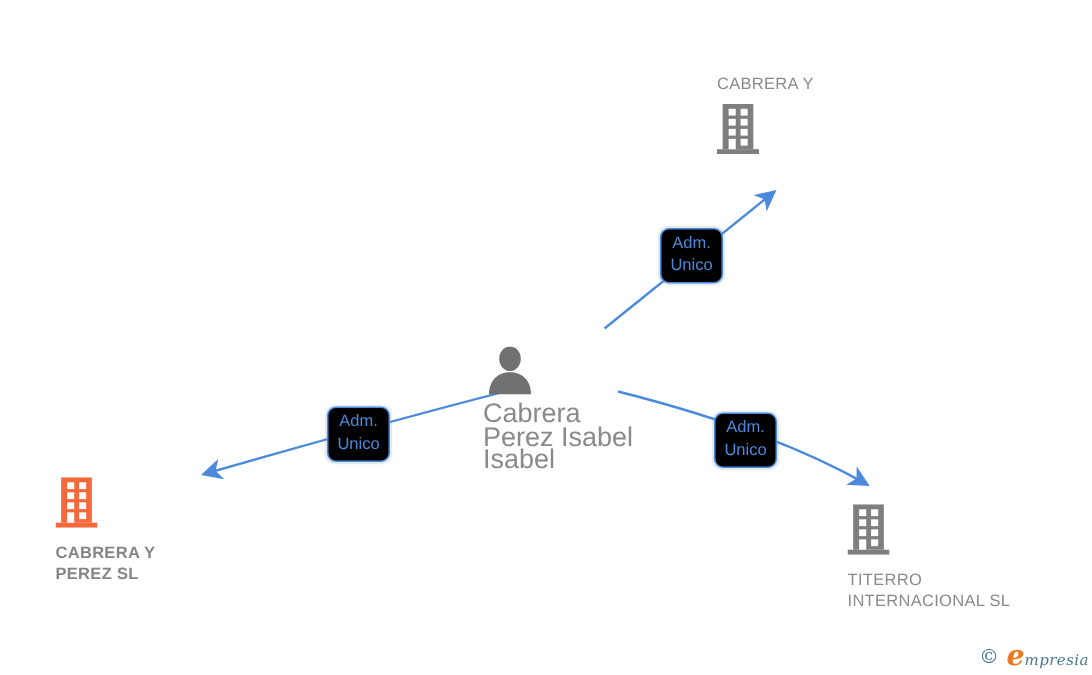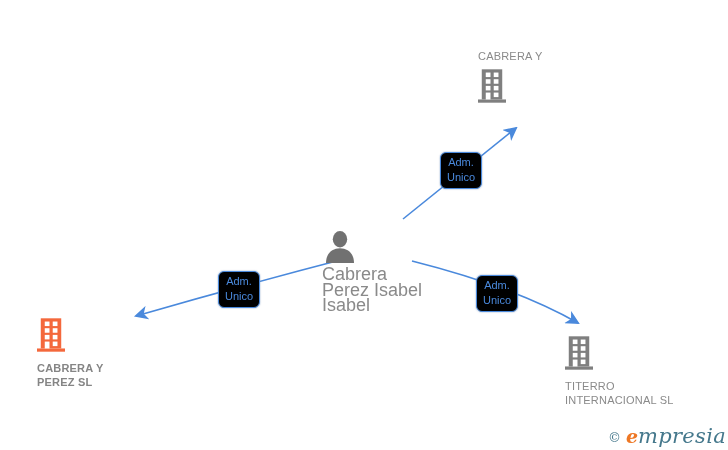--- a/index.html
+++ b/index.html
@@ -53,21 +53,21 @@
   .watermark {
     position: absolute;
     right: 2px;
     bottom: 2px;
     font-family: "DejaVu Serif", serif;
     font-style: italic;
     white-space: nowrap;
   }
   .wm-copy   { color: #45788c; font-size: 13px; font-style: normal; vertical-align: 1px; }
   .wm-e      { color: #ee7724; font-size: 19px; font-weight: bold; }
-  .wm-rest   { color: #45788c; font-size: 21px; letter-spacing: 0.3px; }
+  .wm-rest   { color: #45788c; font-size: 10px; letter-spacing: 0.3px; }
 </style>
 </head>
 <body>
 
 <div class="canvas">
 
   <svg class="edges-layer" width="728" height="450" viewBox="0 0 728 450">
     <defs>
       <marker id="arrow" viewBox="0 0 10 10" refX="8.5" refY="5" markerWidth="8.8" markerHeight="8.8" orient="auto-start-reverse">
         <path d="M0,0 L10,5 L0,10 L2.8,5 z" fill="#4a89dc"></path>

